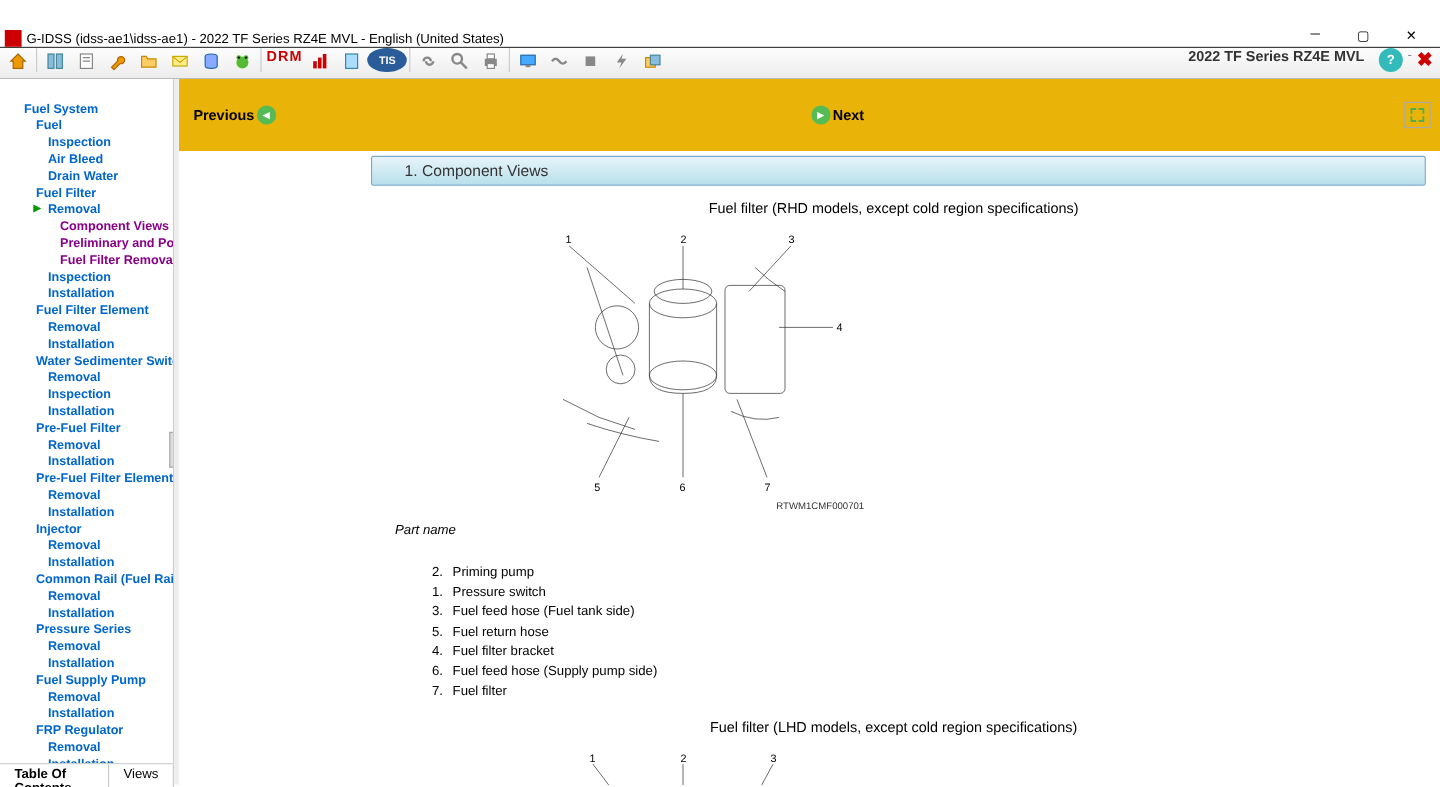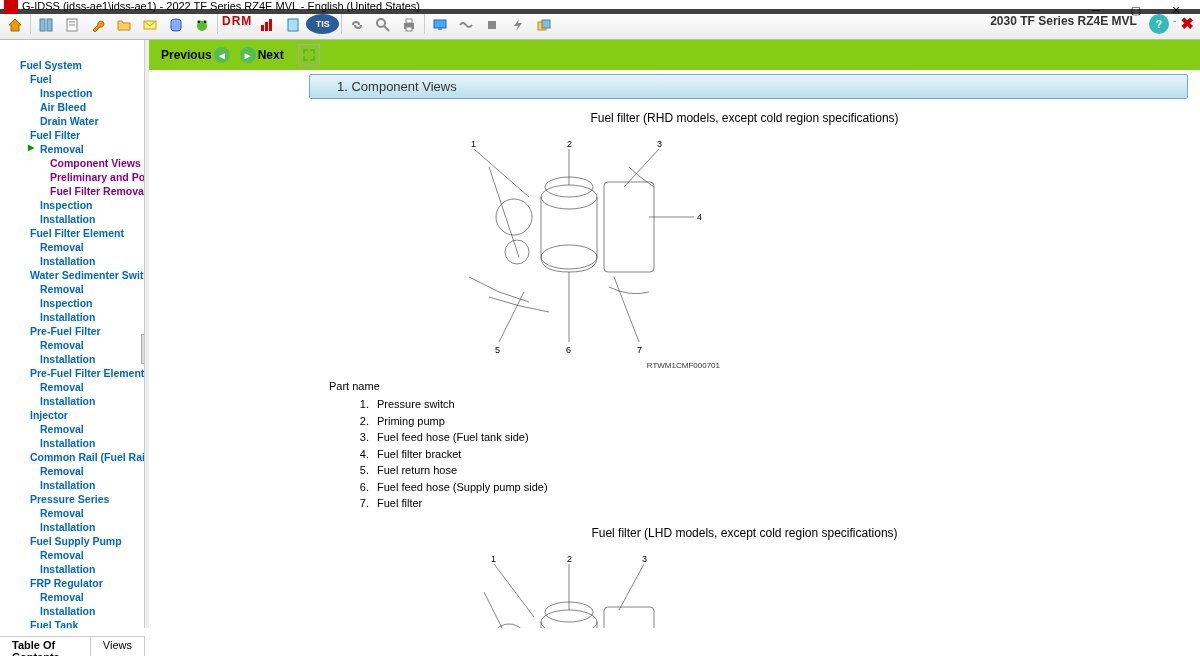--- a/index.html
+++ b/index.html
@@ -1,17 +1,17 @@
 <!DOCTYPE html>
 <html><head>
 <meta charset="utf-8">
 <style>
 * { margin: 0; padding: 0; box-sizing: border-box; }
 body { font-family: Arial, sans-serif; font-size: 11px; background: #fff; overflow: hidden; }
-.titlebar { height: 14px; background: #fff; display: flex; align-items: flex-start; padding: 0 4px; border-bottom: 5px solid #404040; }
+.titlebar { height: 40px; background: #fff; display: flex; align-items: flex-end; padding: 0 4px; border-bottom: 1px solid #404040; }
 .titlebar-icon { width: 14px; height: 14px; background: #c00; margin-right: 4px; }
 .titlebar-text { font-size: 11px; color: #000; flex: 1; }
 .win-controls { display: flex; gap: 0; }
 .win-btn { width: 40px; height: 20px; display: flex; align-items: center; justify-content: center; cursor: pointer; }
 .toolbar { height: 26px; background: linear-gradient(#fdfdfd,#ececec); border-bottom: 1px solid #bbb; display: flex; align-items: flex-start; padding: 0 2px; }
 .tool-btn { width: 24px; height: 22px; margin: 0 1px; display: flex; align-items: center; justify-content: center; cursor: pointer; border: 1px solid transparent; }
 .tool-sep { width: 1px; height: 20px; background: #ccc; margin: 0 2px; }
 .drm-label { color: #c00; font-weight: bold; font-size: 12px; margin: 0 2px; letter-spacing: 1px; }
 .tis-circle { width: 33px; height: 20px; border-radius: 50%; background: #2a5c9a; color: #fff; font-size: 9px; font-weight: bold; display: flex; align-items: center; justify-content: center; }
 .toolbar-spacer { flex: 1; }
@@ -22,33 +22,33 @@
 .sidebar { width: 145px; background: #fff; overflow-y: auto; border-right: 1px solid #ccc; position: relative; font-size: 10.5px; }
 .tree { padding: 18px 0; }
 .tree-item { padding: 1px 4px 1px 20px; color: #06c; cursor: pointer; white-space: nowrap; font-weight: bold; }
 .tree-item.lvl2 { padding-left: 30px; }
 .tree-item.lvl3 { padding-left: 40px; }
 .tree-item.lvl4 { padding-left: 50px; }
 .tree-item.selected { background: #fff; position: relative; }
 .tree-item.selected::before { content: '▶'; position: absolute; left: 28px; color: #090; font-size: 8px; }
 .tree-item.purple { color: #808; }
 .content { flex: 1; overflow-y: auto; background: #fff; position: relative; }
-.nav-buttons { position: sticky; top: 0; display: flex; justify-content: flex-start; padding: 4px 8px; background: #84cc16; z-index: 10; gap: 2px; }
+.nav-buttons { position: sticky; top: 0; display: flex; justify-content: space-between; padding: 19px 8px; background: #eab308; z-index: 10; gap: 2px; }
 .nav-btn { padding: 2px 4px; font-size: 12px; font-weight: bold; color: #000; cursor: pointer; display: flex; align-items: center; gap: 2px; }
 .nav-arrow { width: 16px; height: 16px; border-radius: 50%; display: flex; align-items: center; justify-content: center; color: #fff; font-size: 10px; }
 .nav-arrow.prev { background: #5b5; }
 .nav-arrow.next { background: #5b5; }
 .expand-btn { width: 22px; height: 22px; border: 1px solid #aaa; margin-left: 8px; cursor: pointer; display: flex; align-items: center; justify-content: center; }
 .section-header { margin: 4px 12px 12px 160px; background: linear-gradient(#e8f4fa,#b8e0ec); border: 1px solid #7ac; padding: 4px 27px; font-size: 13px; color: #333; border-radius: 2px; }
 .doc-body { padding: 0 40px 40px 180px; color: #000; }
 .doc-heading { font-size: 12px; margin-bottom: 12px; text-align: center; }
 .diagram { width: 280px; height: 220px; margin: 10px 0 4px 100px; position: relative; border: none; }
 .diagram-svg { width: 100%; height: 100%; }
 .diagram-id { font-size: 8px; text-align: right; margin-right: 440px; color: #333; margin-bottom: 10px; }
-.part-label { font-size: 11px; margin: 8px 0 4px 0; }
+.part-label { font-size: 11px; margin: 8px 0 21px 0; font-style: italic; }
 .part-list { list-style: none; margin-left: 20px; }
 .part-list li { font-size: 11px; line-height: 1.5; }
 .part-list li::before { content: attr(data-num) '.'; display: inline-block; width: 20px; text-align: right; margin-right: 8px; }
 .bottom-tabs { position: fixed; bottom: 0; left: 0; height: 20px; background: #f0f0f0; border-top: 1px solid #ccc; display: flex; font-size: 11px; width: 145px; }
 .bottom-tab { padding: 2px 12px; border-right: 1px solid #ccc; cursor: pointer; background: #fff; }
 .bottom-tab.active { font-weight: bold; }
 .splitter { width: 4px; background: #eee; cursor: ew-resize; }
 .splitter-handle { position: absolute; left: 141px; top: 50%; width: 8px; height: 30px; background: #ddd; border: 1px solid #aaa; cursor: pointer; }
 </style>
 </head>
@@ -171,21 +171,21 @@
         <path d="M9 2 L4 9 L8 9 L6 14 L12 6 L8 6 Z" fill="#888"></path>
       </svg>
     </div>
   <div class="tool-btn">
       <svg width="16" height="16">
         <rect x="2" y="5" width="8" height="8" fill="#fc6" stroke="#c80"></rect>
         <rect x="6" y="3" width="8" height="8" fill="#8bd" stroke="#489"></rect>
       </svg>
     </div>
   <div class="toolbar-spacer"></div>
-  <span class="vehicle-label">2030 TF Series RZ4E MVL</span>
+  <span class="vehicle-label">2022 TF Series RZ4E MVL</span>
   <div class="help-btn">?</div>
   <span style="color:#888">-</span>
   <div class="close-doc">✖</div>
 </div>
 
 <div class="main">
   <div class="sidebar">
     <div class="tree" id="tree">
         <div class="tree-item lvl1">Fuel System</div>
         <div class="tree-item lvl2">Fuel</div>
@@ -282,25 +282,25 @@
             <text x="268" y="83">4</text>
             <text x="66" y="216">5</text>
             <text x="137" y="216">6</text>
             <text x="208" y="216">7</text>
           </g>
         </svg>
       </div>
       <div class="diagram-id">RTWM1CMF000701</div>
       <div class="part-label">Part name</div>
       <ol class="part-list" id="parts">
+          <li data-num="2">Priming pump</li>
           <li data-num="1">Pressure switch</li>
-          <li data-num="2">Priming pump</li>
           <li data-num="3">Fuel feed hose (Fuel tank side)</li>
+          <li data-num="5">Fuel return hose</li>
           <li data-num="4">Fuel filter bracket</li>
-          <li data-num="5">Fuel return hose</li>
           <li data-num="6">Fuel feed hose (Supply pump side)</li>
           <li data-num="7">Fuel filter</li>
         </ol>
       <div class="doc-heading" style="margin-top:14px">Fuel filter (LHD models, except cold region specifications)</div>
       <div class="diagram">
         <svg class="diagram-svg" viewBox="0 0 280 220">
           <g stroke="#333" stroke-width="0.6" fill="none">
             <ellipse cx="140" cy="70" rx="28" ry="12"></ellipse>
             <ellipse cx="140" cy="60" rx="24" ry="10"></ellipse>
             <path d="M112 70 L112 130 Q112 145 140 145 Q168 145 168 130 L168 70"></path>

